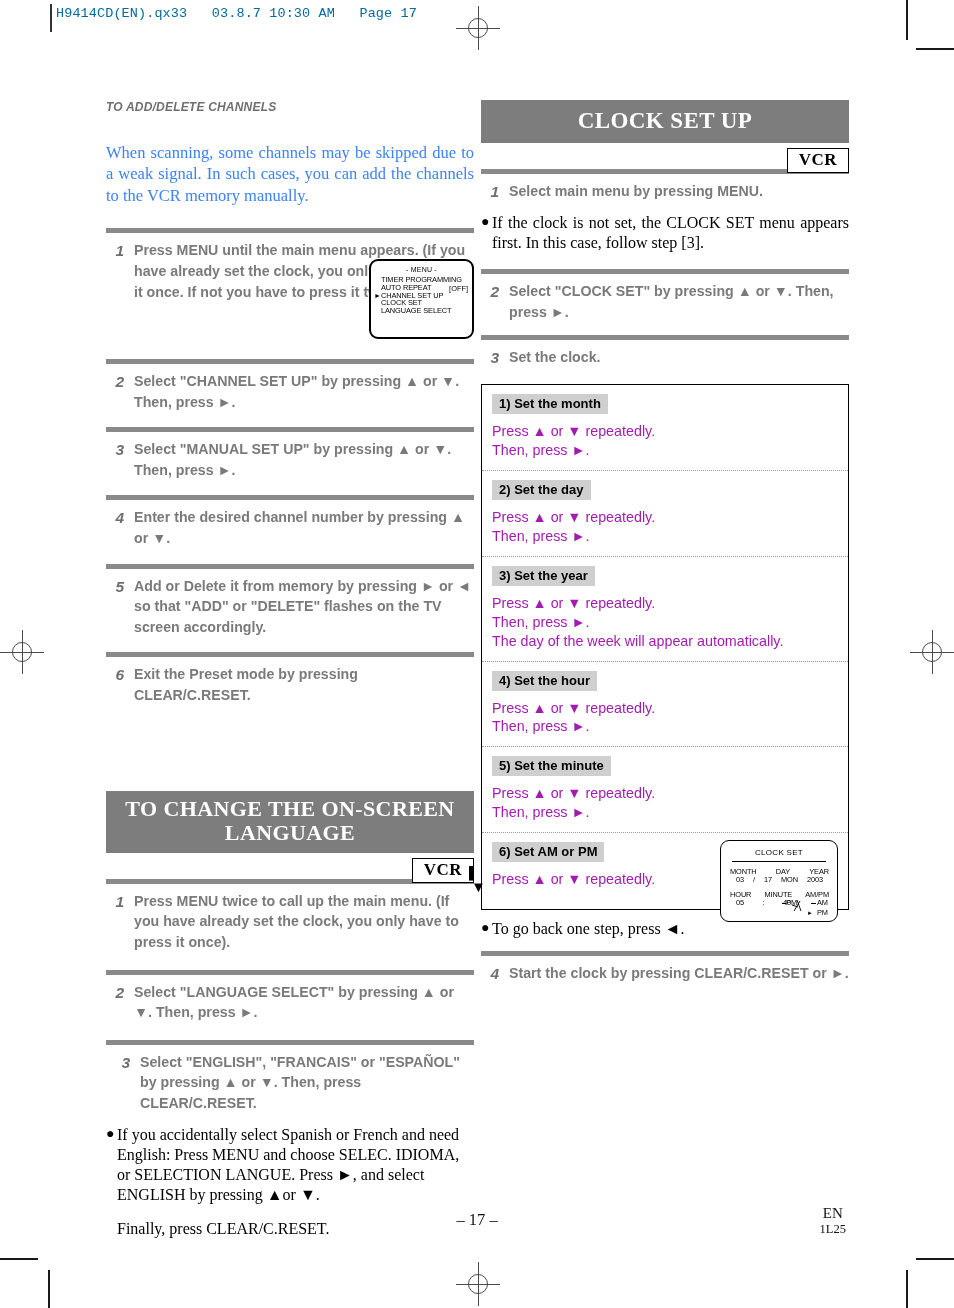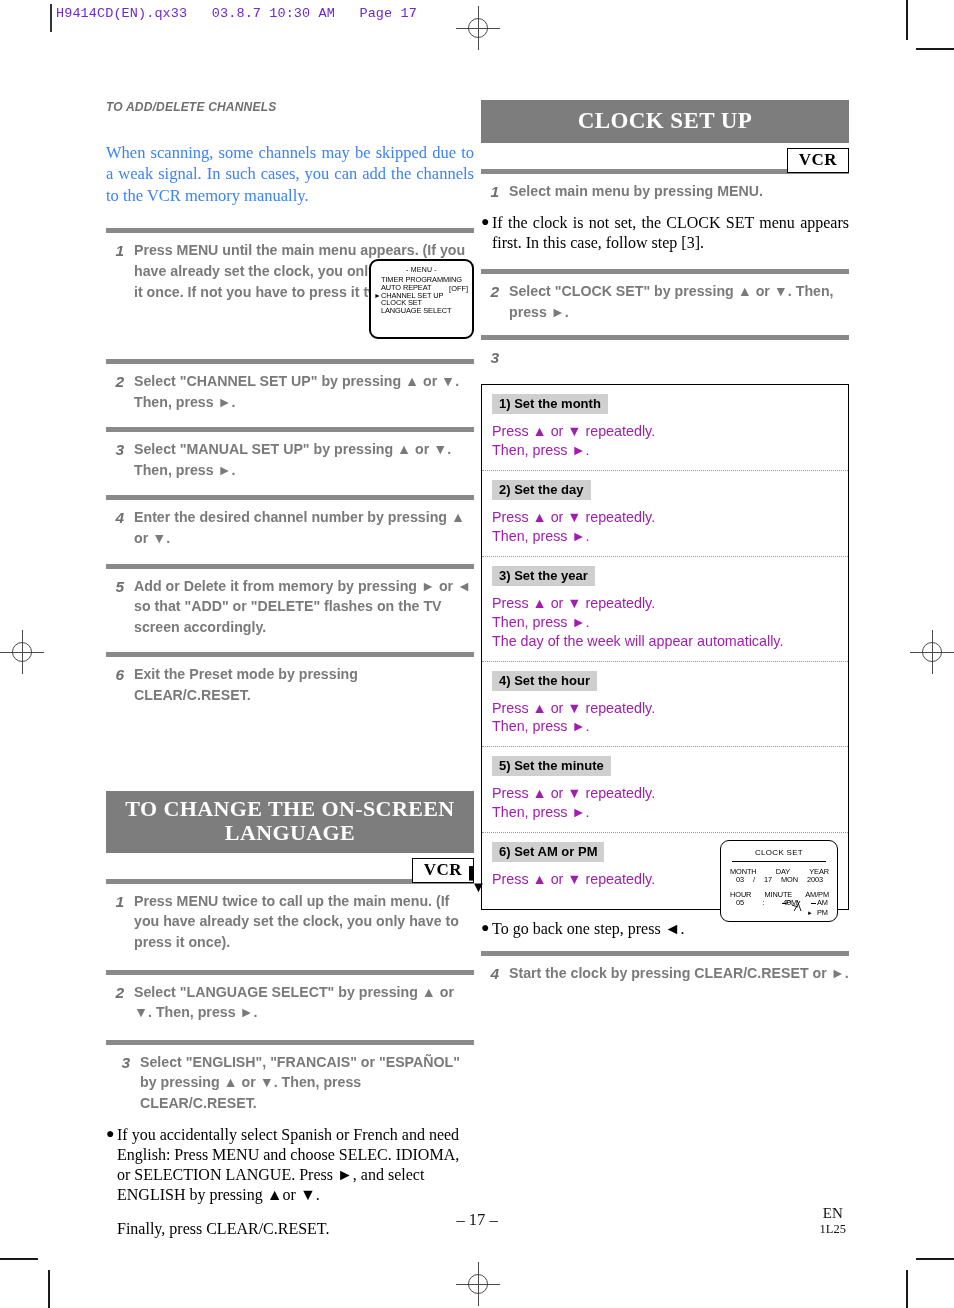--- a/index.html
+++ b/index.html
@@ -36,21 +36,21 @@
   }
   .cropline { position: absolute; background: #1a1a1a; }
 
   
   .slug {
     position: absolute;
     left: 56px; top: 6px;
     font-family: "Liberation Mono", monospace;
     font-size: 13.5px;
     letter-spacing: 0.1px;
-    color: #6d28d9;
+    color: #0369a1;
     white-space: pre;
   }
   .slug-rule {
     position: absolute; left: 50px; top: 4px; width: 2px; height: 28px;
     background: #333;
   }
 
   
   .page { position: absolute; left: 0; top: 0; width: 954px; height: 1308px; }
   .col {
@@ -475,20 +475,21 @@
 
     <div class="steprule" style="margin-top:8px;"></div>
     <div class="step">
       <div class="num">2</div>
       <div class="txt">Select "CLOCK SET" by pressing ▲ or ▼. Then, press ►.</div>
     </div>
 
     <div class="steprule" style="margin-top:4px;"></div>
     <div class="step" style="padding-bottom:6px;">
       <div class="num">3</div>
+      <div class="txt">Set the clock.</div>
     </div>
 
     <div class="clockbox">
 
       <div class="cb-sec">
         <div class="cb-label">1) Set the month</div>
         <div class="cb-body">
           <div>Press ▲ or ▼ repeatedly.</div>
           <div>Then, press ►.</div>
         </div>

